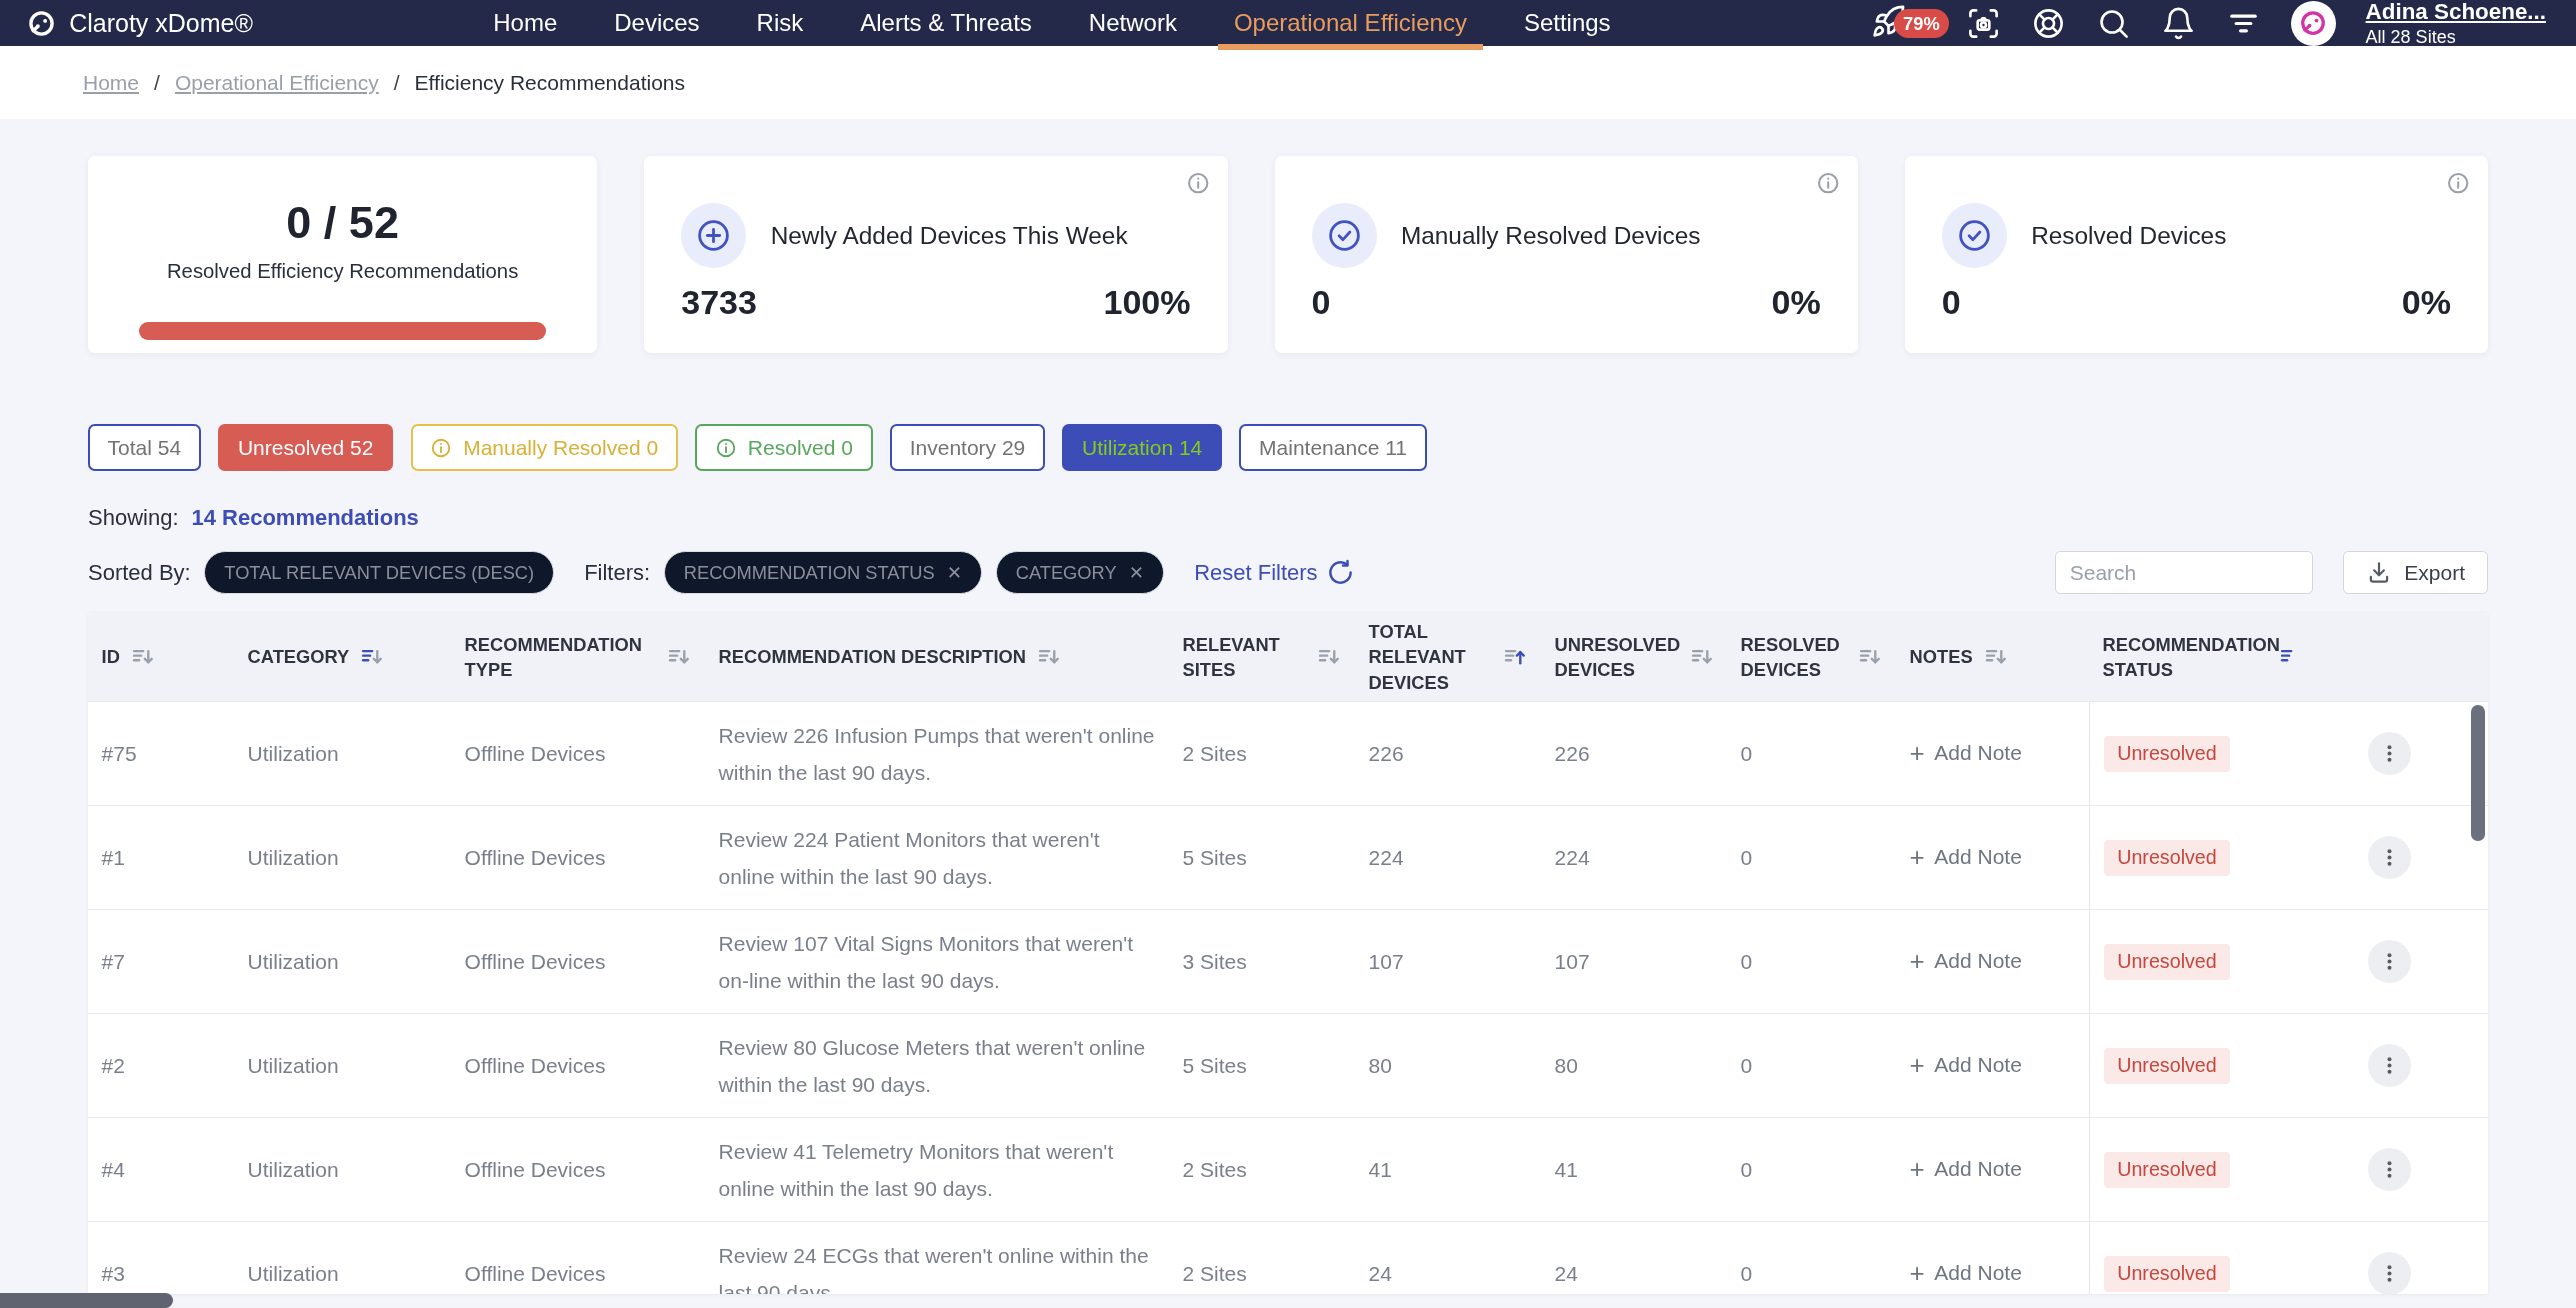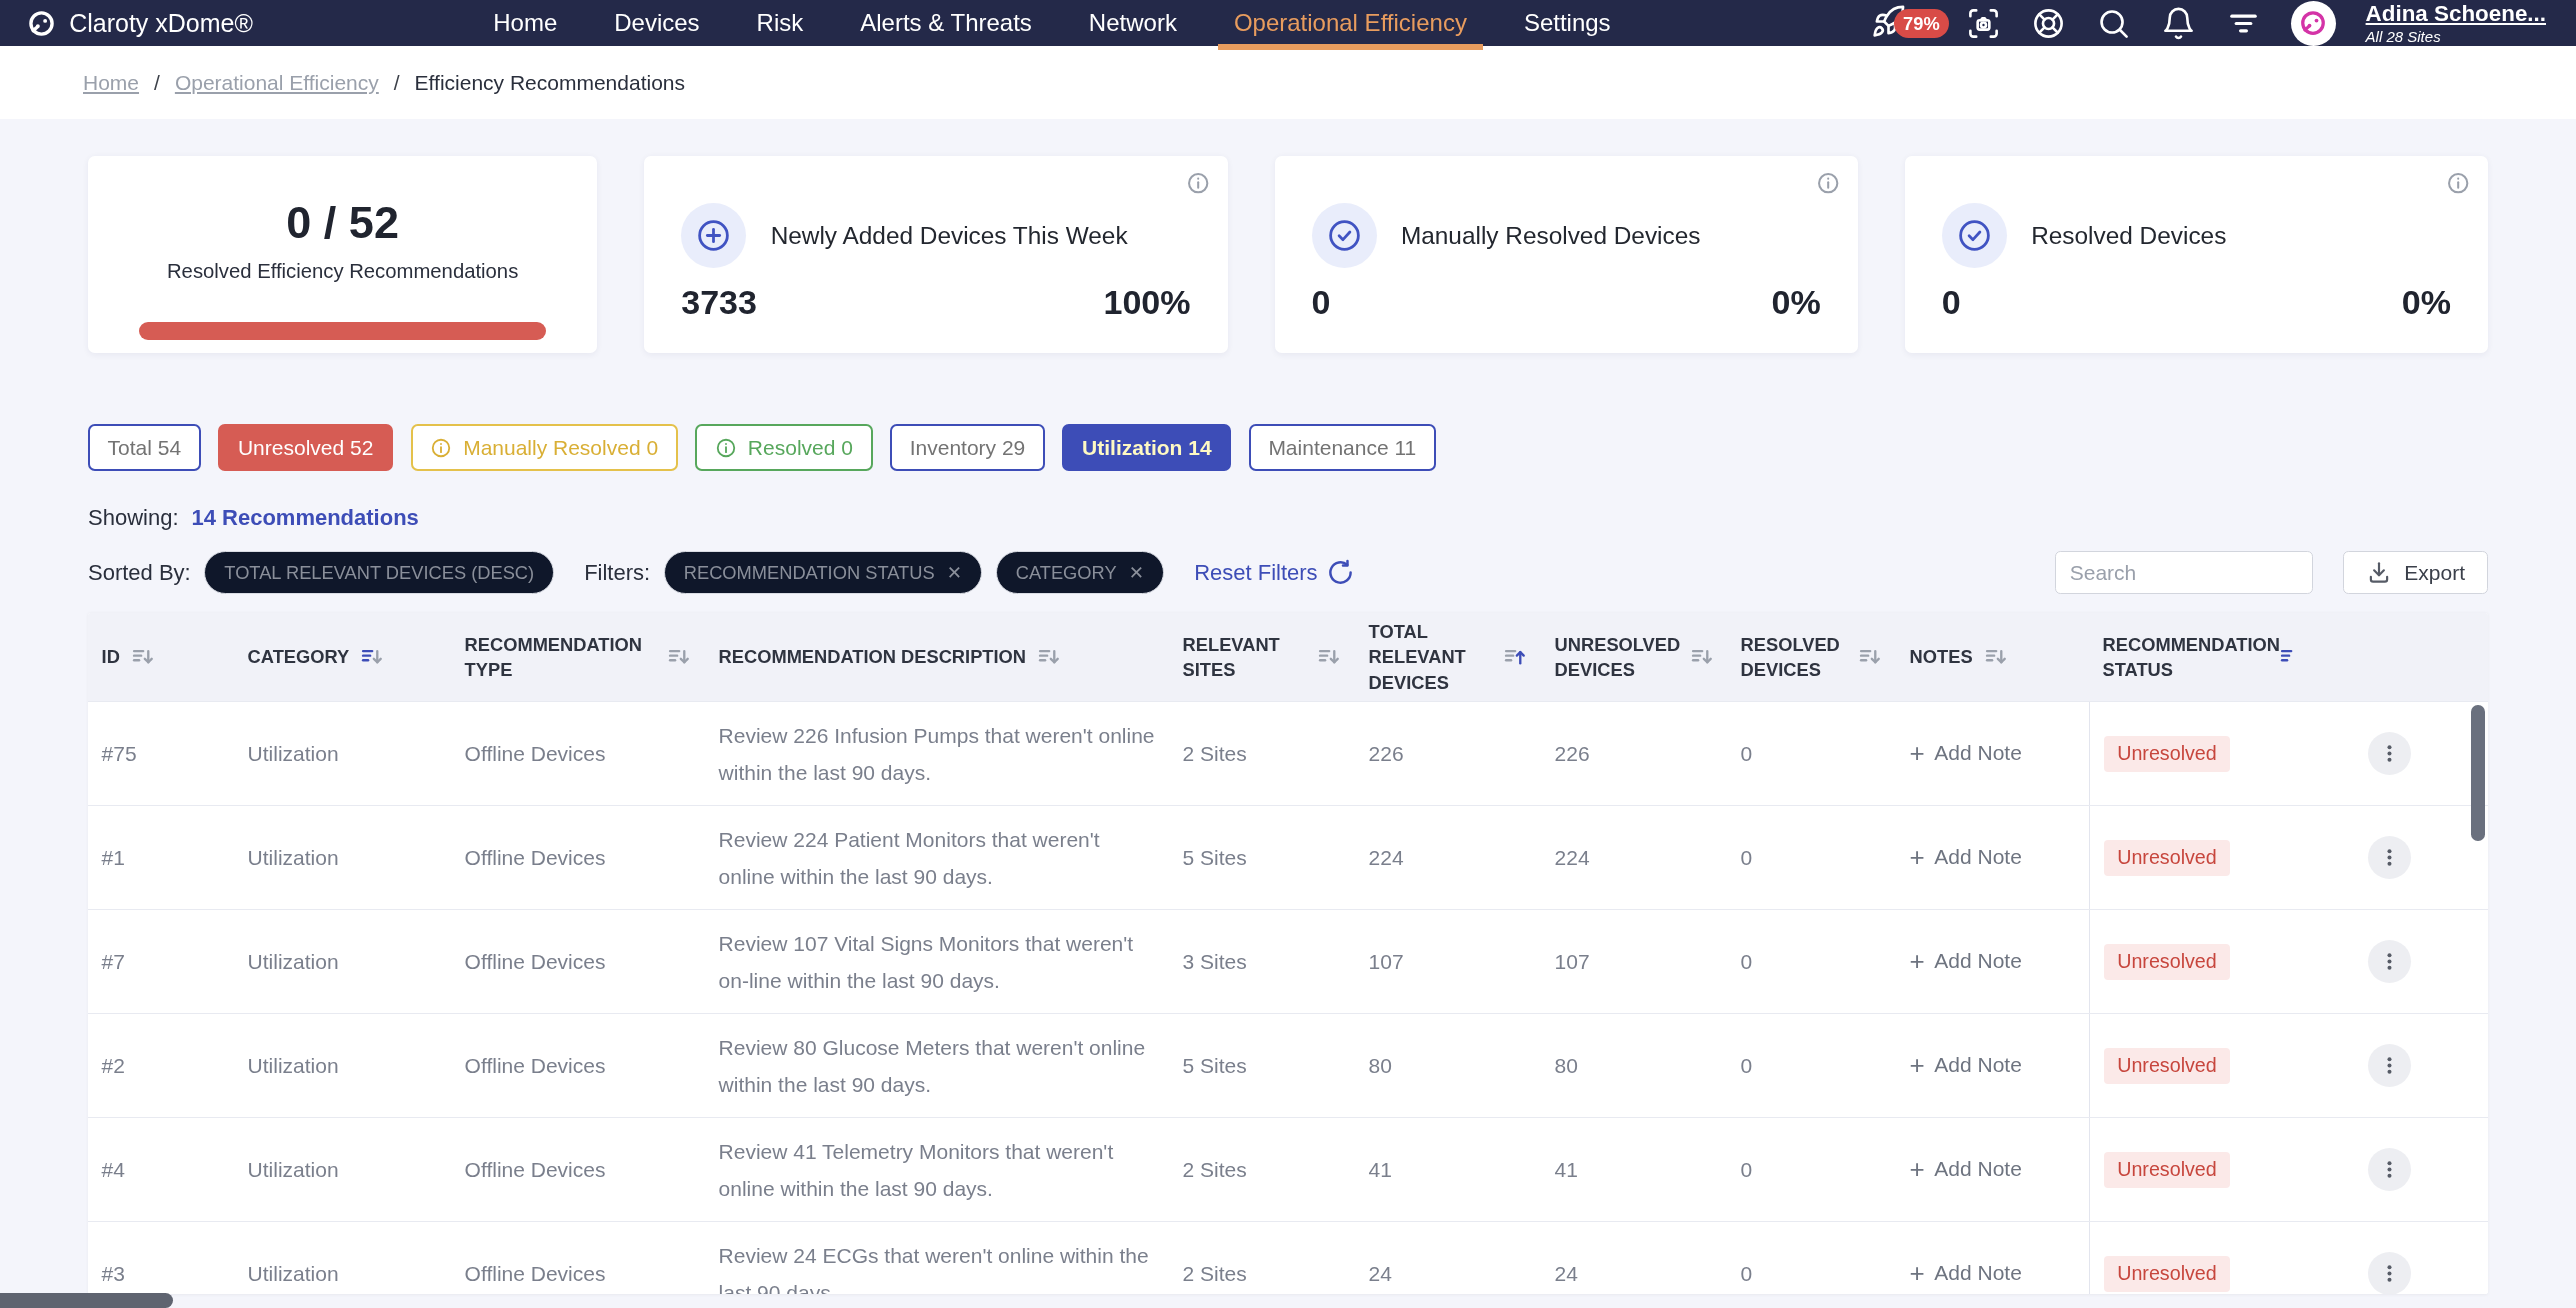--- a/index.html
+++ b/index.html
@@ -14,21 +14,21 @@
   .tab { padding:0 16.3px; height:53px; display:flex; align-items:center; font-size:24px; color:#fff; cursor:pointer; position:relative; white-space:nowrap; }
   .tab.active { color:#E89C5E; }
   .tab.active::after { content:""; position:absolute; left:0; right:0; bottom:0; height:5.4px; background:#E89C5E; }
   .nav-right { margin-left:auto; display:flex; align-items:center; gap:30px; padding-right:30px; }
   .nav-ic { width:35px; height:35px; color:#fff; cursor:pointer; }
   .rocket-wrap { position:relative; width:65px; height:38px; }
   .usage-badge { position:absolute; left:23px; top:5.4px; background:#D84B47; color:#fff; font-size:18.3px; font-weight:bold; padding:3.4px 9.5px; border-radius:677px; }
   .avatar { width:45px; height:45px; border-radius:50%; background:#fff; display:flex; align-items:center; justify-content:center; }
   .user-block { line-height:1.25; }
   .user-name { font-size:22.4px; font-weight:bold;text-decoration:underline; }
-  .user-scope { font-size:15px;font-style:italic; }
+  .user-scope { font-size:18px; }
 
   
   .crumb-bar { height:73px; background:#fff; display:flex; align-items:center; padding-left:83px; gap:15px; font-size:21px; }
   .crumb-link { color:#9AA0AB; text-decoration:underline; cursor:pointer; }
   .crumb-sep { color:#3C4049; }
   .crumb-current { color:#2A2F3C; }
 
   main { padding:0 88px; }
 
   
@@ -47,21 +47,21 @@
   .stat-foot { position:absolute; left:37px; right:37px; bottom:31px; display:flex; justify-content:space-between; font-size:34px; font-weight:bold; color:#20242F; }
 
   
   .chips { margin-top:71px; display:flex; gap:17.6px; }
   .chip { height:47px; display:inline-flex; align-items:center; gap:11px; padding:0 17.6px; border-radius:6.8px; font-size:21px; border:2px solid transparent; background:#fff; cursor:pointer; white-space:nowrap; }
   .chip svg { width:22px; height:22px; }
   .chip.blue-outline { border-color:#3D4DB7; color:#737373; }
   .chip.red-solid { background:#D65C54; border-color:#D65C54; color:#fff; }
   .chip.yellow-outline { border-color:#E4C14B; color:#D9AF35; }
   .chip.green-outline { border-color:#57A75C; color:#57A75C; }
-  .chip.blue-solid { background:#3D4DB7; border-color:#3D4DB7; color:#fef9c3;font-weight:bold; }
+  .chip.blue-solid { background:#3D4DB7; border-color:#3D4DB7; color:#84cc16; }
 
   
   .list-head { margin-top:34px; display:flex; align-items:flex-end; }
   .lh-left { flex:1; }
   .showing-line { font-size:22px; color:#2A2F3C; }
   .showing-value { color:#3D4DB7; font-weight:bold; margin-left:6.8px; }
   .controls-line { margin-top:20.3px; display:flex; align-items:center; font-size:22px; color:#2A2F3C; }
   .pill { border:1.4px solid #D9DCE3; border-radius:677px; padding:9.5px 19px; font-size:18.3px; color:#8A8F9A; background:#0f172a; display:inline-flex; align-items:center; gap:12.2px; margin-left:13.6px; cursor:pointer; white-space:nowrap; }
   .pill .x { font-size:18.3px; color:#8A8F9A; cursor:pointer; }
   .filters-label { margin-left:30px; }

